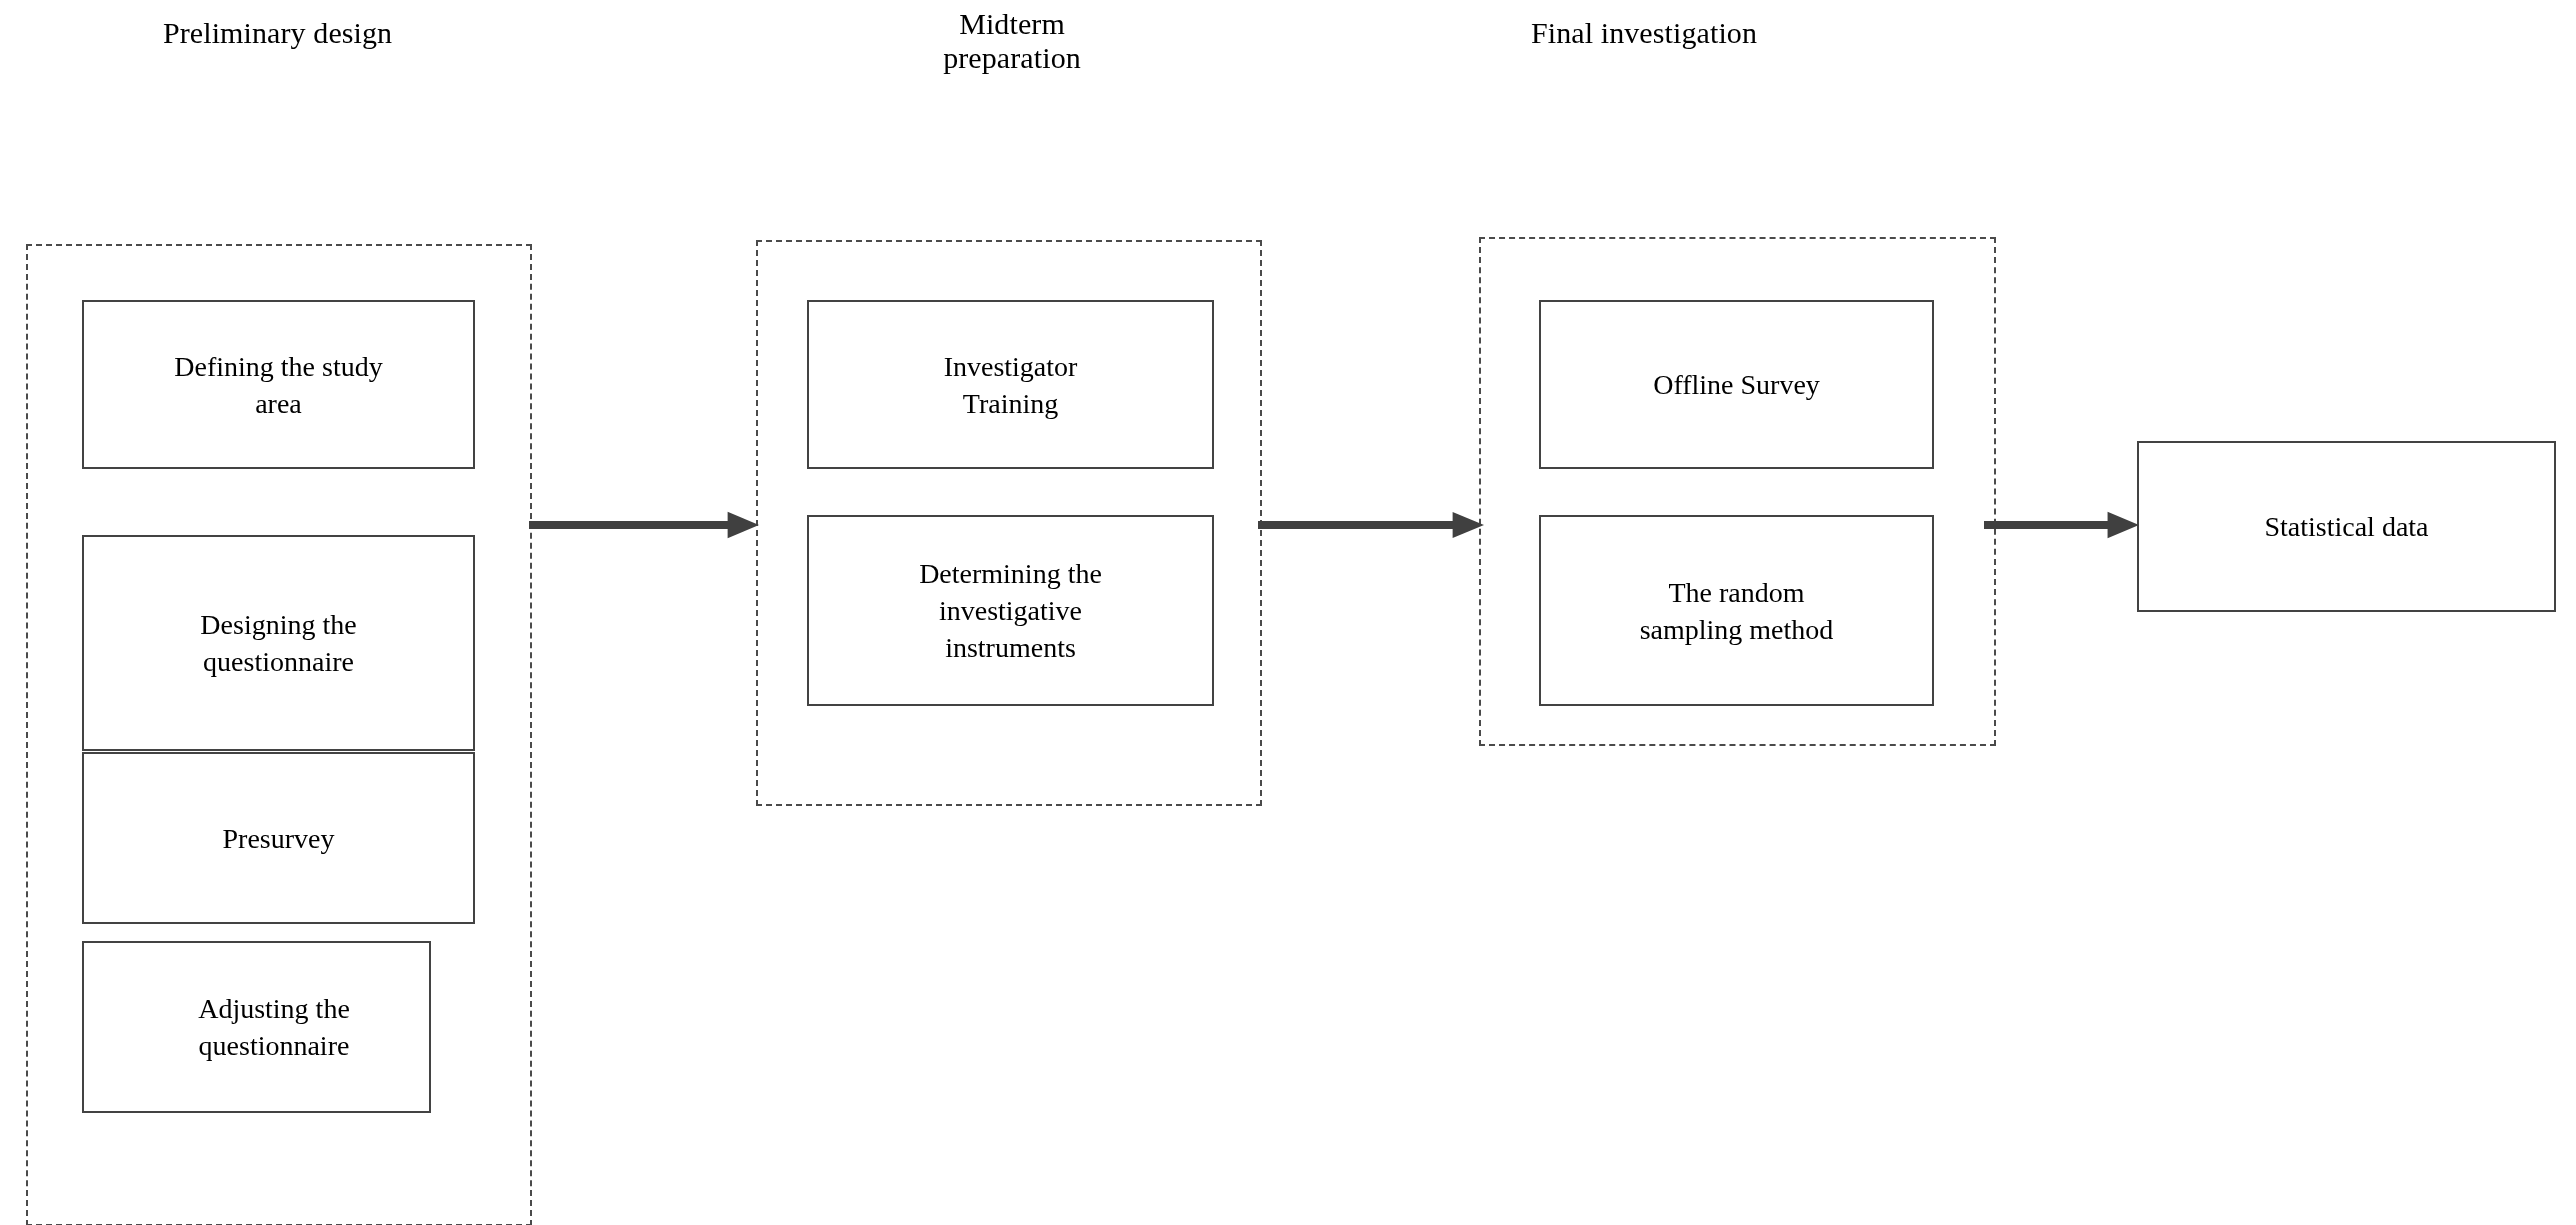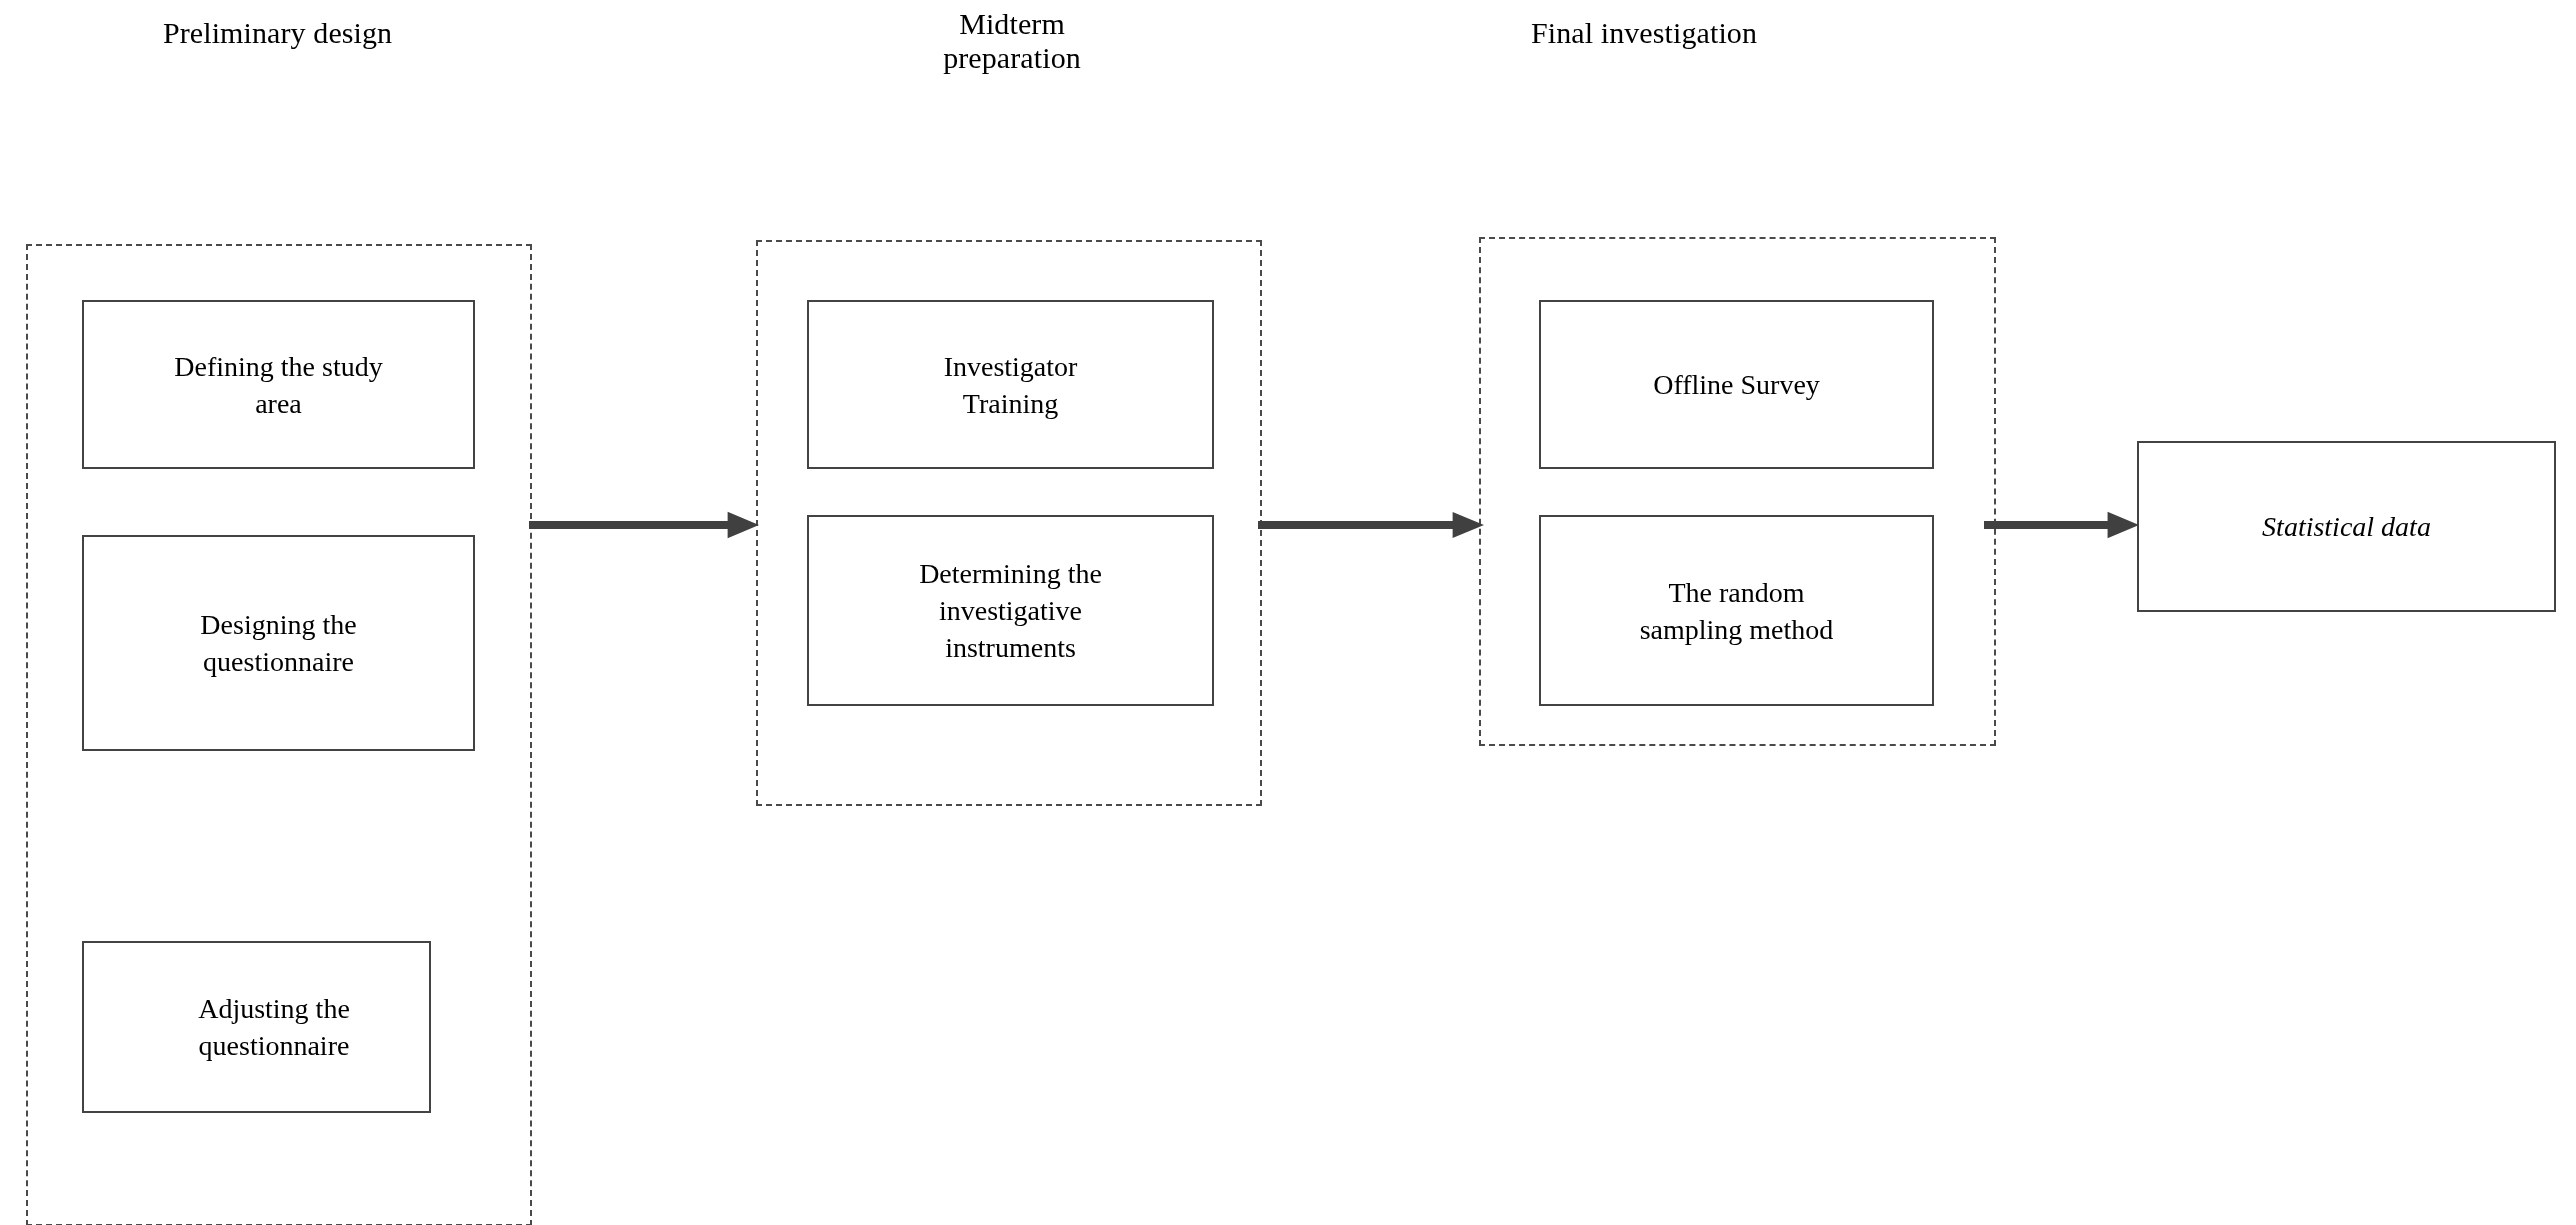--- a/index.html
+++ b/index.html
@@ -65,21 +65,20 @@
     display: flex;
     align-items: center;
     justify-content: center;
     text-align: center;
   }
   .terminal-label {
     font-size: 28px;
     line-height: 37px;
     color: #000000;
     white-space: pre-line;
-    font-style: italic;
   }
 
   
   .arrow {
     position: absolute;
     height: 34px;
   }
   .arrow svg { display: block; }
 </style>
 </head>
@@ -98,20 +97,23 @@
   <div class="step-box" style="left:82px; top:300px; width:393px; height:169px;">
     <span class="step-label">Defining the study
 area</span>
   </div>
 
   <div class="step-box" style="left:82px; top:535px; width:393px; height:216px;">
     <span class="step-label">Designing the
 questionnaire</span>
   </div>
 
+  <div class="step-box" style="left:82px; top:752px; width:393px; height:172px;">
+    <span class="step-label">Presurvey</span>
+  </div>
 
   <div class="step-box" style="left:82px; top:941px; width:349px; height:172px;padding-left:35px;">
     <span class="step-label">Adjusting the
 questionnaire</span>
   </div>
 
   <div class="group-box" style="left:756px; top:240px; width:506px; height:566px;"></div>
 
   <div class="step-box" style="left:807px; top:300px; width:407px; height:169px;">
     <span class="step-label">Investigator

